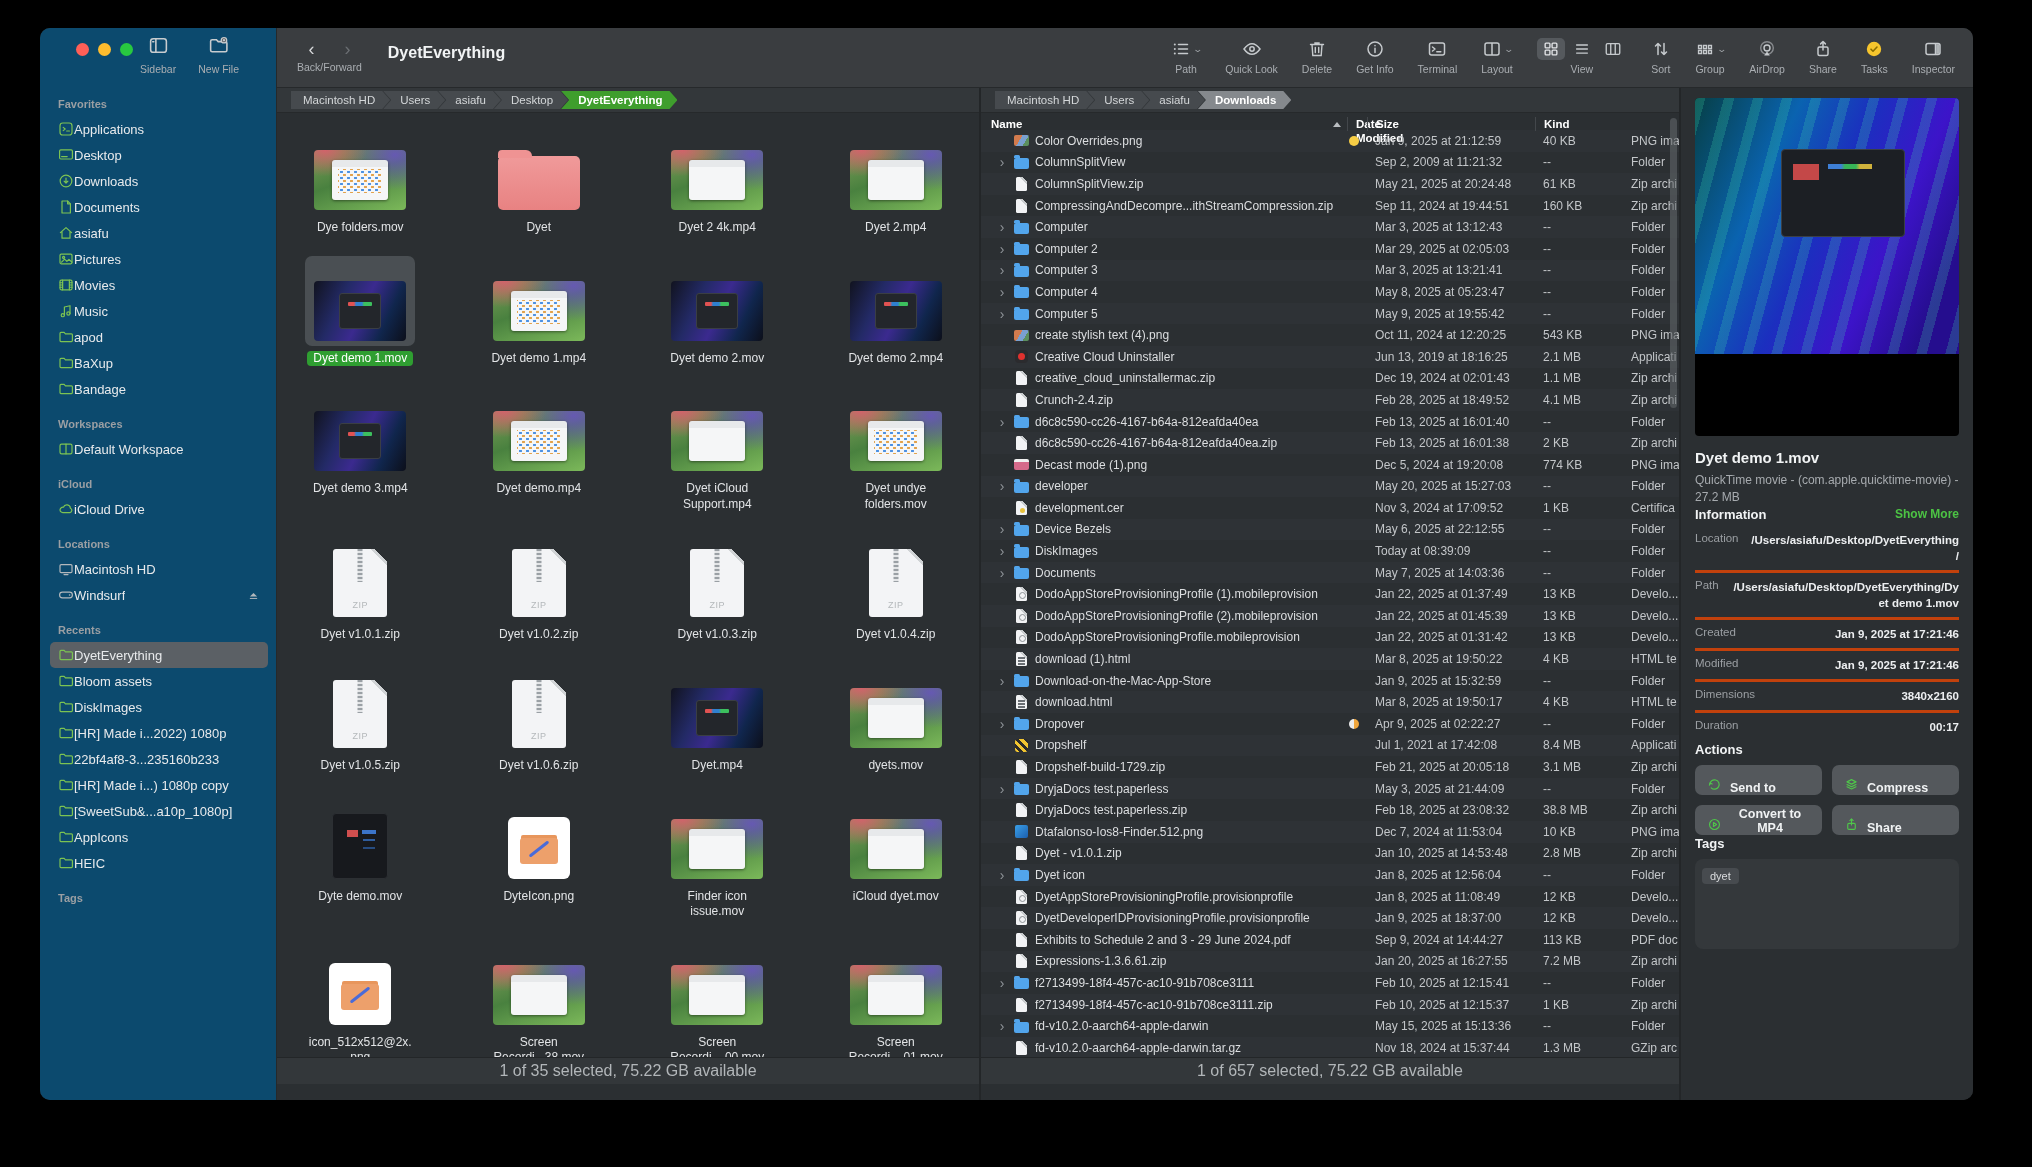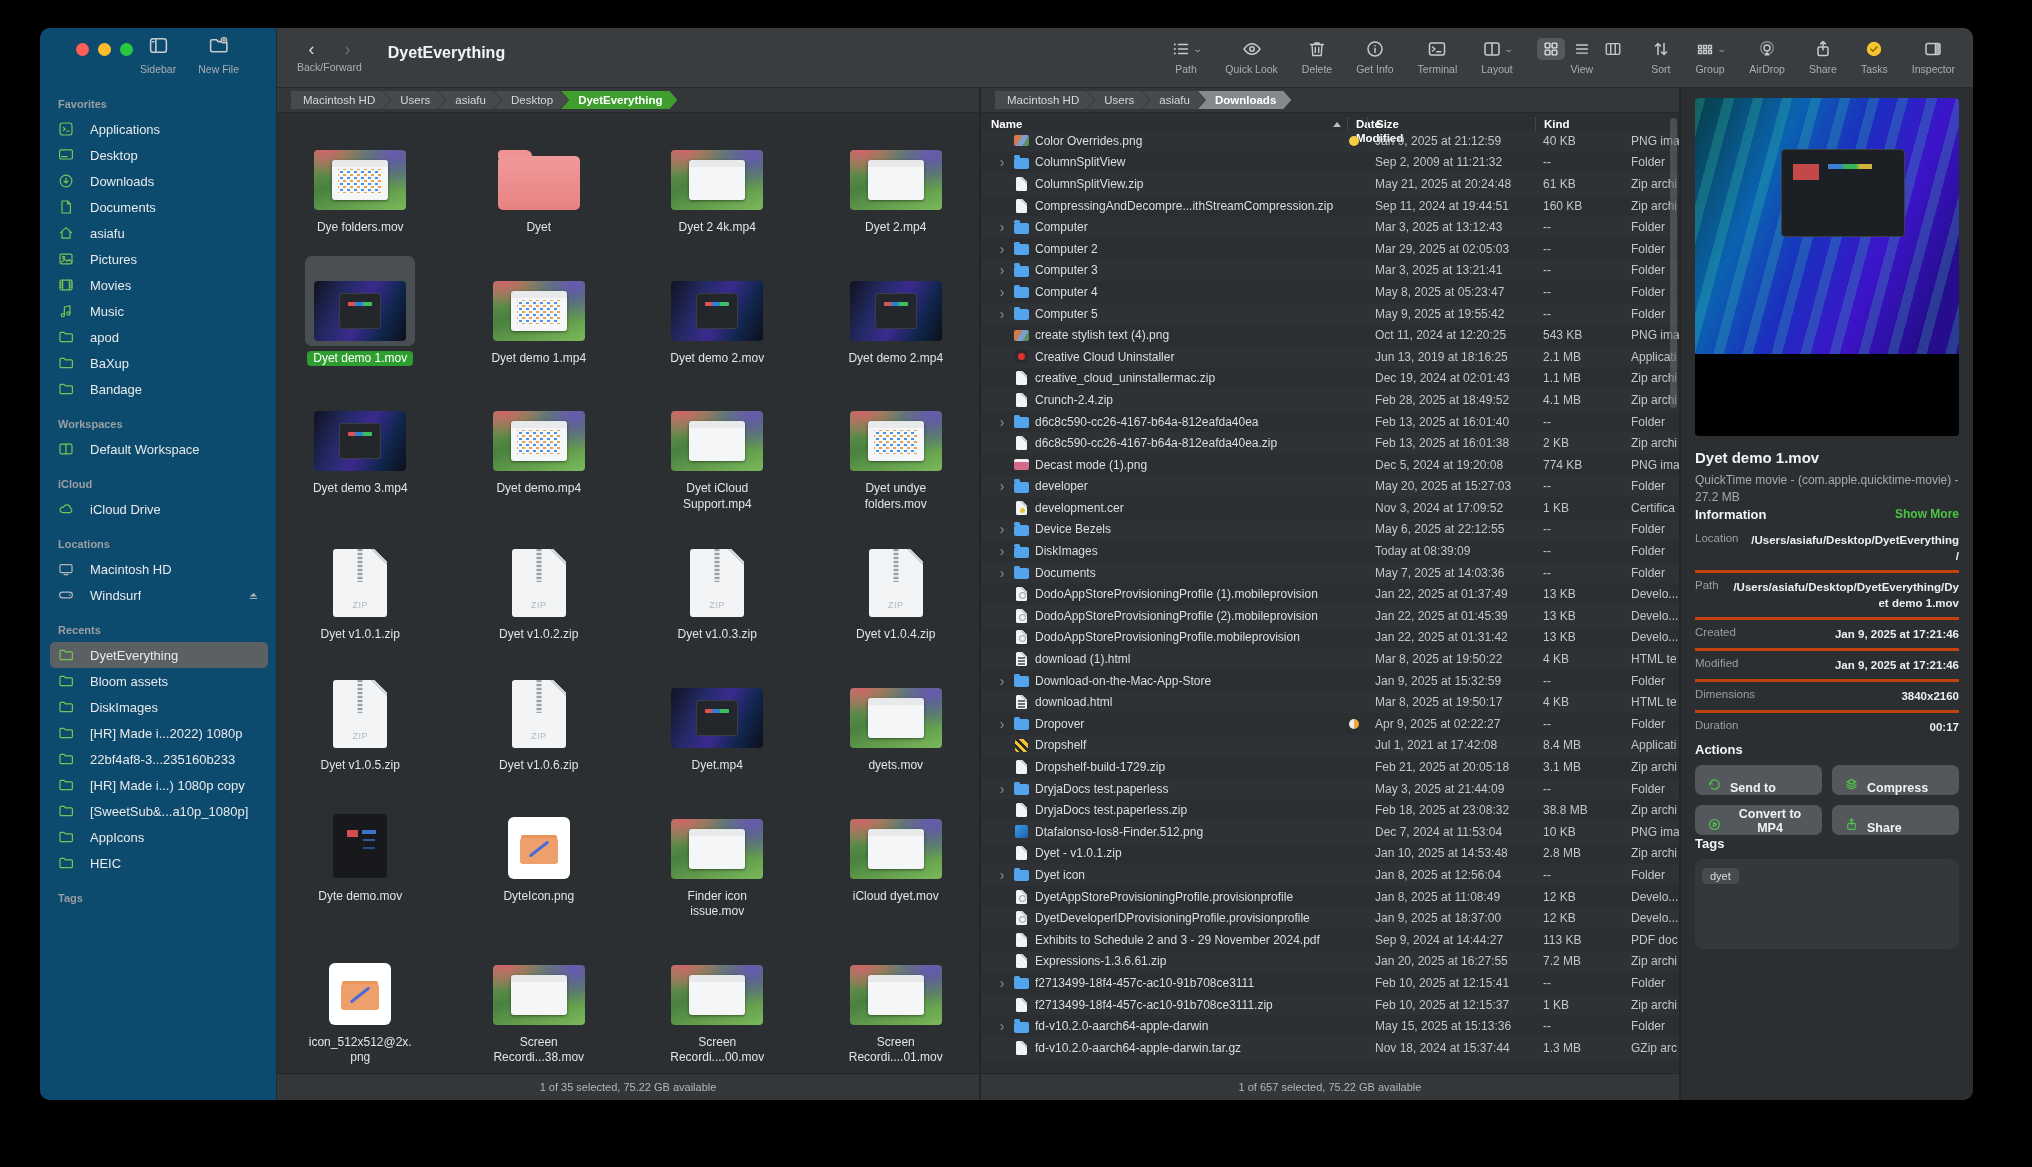--- a/index.html
+++ b/index.html
@@ -11,21 +11,21 @@
   .traffic{position:absolute;top:15px;left:36px;display:flex;gap:9px;}
   .tl{width:13px;height:13px;border-radius:50%;}
   .tl.red{background:#ff5f57}.tl.yellow{background:#febc2e}.tl.green{background:#28c840}
   .sb-tools{position:absolute;top:7px;left:100px;display:flex;gap:22px;}
   .sb-tool{display:flex;flex-direction:column;align-items:center;gap:3px;color:#c8cccf;}
   .sb-tool svg{width:21px;height:21px}
   .tool-label{font-size:10.5px;color:#aaaeb2;white-space:nowrap;}
   .sb-sections{position:absolute;top:62px;left:10px;right:8px;bottom:0;overflow:hidden;}
   .sb-title{color:#9b9fa3;font-size:11px;font-weight:700;margin:16px 8px 6px;}
   .sb-section:first-child .sb-title{margin-top:8px;}
-  .sb-item{display:flex;align-items:center;gap:16px;height:26px;padding:0 8px;border-radius:5px;
+  .sb-item{display:flex;align-items:center;gap:0;height:26px;padding:0 8px;border-radius:5px;
     color:#e8eaec;font-size:13px;white-space:nowrap;overflow:hidden;}
   .sb-item.sel{background:#5b6065;}
   .si-wrap{display:flex;color:#7cc352;flex:0 0 auto}
   .si-wrap.gray{color:#b3b8bc}
   .si-wrap svg{width:16px;height:16px}
   .sb-label{overflow:hidden;text-overflow:ellipsis;}
   .eject{margin-left:auto;color:#b3b8bc;display:flex}
   .eject svg{width:13px;height:13px}
   
   .main{position:absolute;left:237px;top:0;right:0;bottom:0;}
@@ -48,22 +48,22 @@
   .pane{position:absolute;top:60px;bottom:0;background:#2b2f32;}
   .pane-left{left:0;width:702px;}
   .pane-right{left:702px;width:700px;border-left:2px solid #232628;box-sizing:border-box;}
   .crumbbar{height:24px;background:#33373a;border-bottom:1px solid #26292b;display:flex;align-items:center;padding-left:14px;}
   .crumb{height:18px;display:flex;align-items:center;font-size:11.5px;color:#d4d7d9;background:#464a4e;
     padding:0 15px 0 17px;margin-left:-7px;
     clip-path:polygon(0 0,calc(100% - 8px) 0,100% 50%,calc(100% - 8px) 100%,0 100%,8px 50%);}
   .crumb:first-child{margin-left:0;clip-path:polygon(0 0,calc(100% - 8px) 0,100% 50%,calc(100% - 8px) 100%,0 100%);padding-left:12px;}
   .crumb.green{background:#3f9e2d;color:#fff;font-weight:700;}
   .crumb.light{background:#85898d;color:#fff;font-weight:700;}
-  .statusbar{position:absolute;left:0;right:0;bottom:0;height:26px;background:#33373a;border-top:1px solid #232628;
-    display:flex;align-items:center;justify-content:center;font-size:11px;color:#b2b6b9;}
+  .statusbar{position:absolute;left:0;right:0;bottom:16px;height:26px;background:#33373a;border-top:1px solid #232628;
+    display:flex;align-items:center;justify-content:center;font-size:16px;color:#b2b6b9;}
   
   .gridwrap{position:absolute;top:25px;bottom:26px;left:0;right:0;overflow:hidden;padding:12px 4px 0;}
   .grid{display:grid;grid-template-columns:repeat(4,1fr);row-gap:16px;gap:20px;}
   .cell{display:flex;flex-direction:column;align-items:center;}
   .thumbwrap{height:80px;display:flex;align-items:flex-end;justify-content:center;padding:5px 9px;border-radius:7px;}
   .thumbwrap.sel{background:#4a4f53;}
   .glabel{margin-top:5px;font-size:12px;color:#e2e4e6;text-align:center;line-height:1.3;max-width:106px;overflow-wrap:anywhere;}
   .glabel.sel{background:#2f9e31;color:#fff;border-radius:4px;padding:0 6px;max-width:120px;white-space:nowrap;}
   .t{position:relative;border-radius:4px;flex:0 0 auto;}
   .t-green,.t-win{width:92px;height:60px;background:
@@ -1221,21 +1221,21 @@
               <span class="rtag"></span>
               <span class="rdate">Jan 9, 2025 at 18:37:00</span>
               <span class="rsize">12 KB</span>
               <span class="rkind">Develo...</span>
             </div>
             <div class="row">
               <span class="disc"></span>
               <span class="fi fi-doc">
                 <i></i>
               </span>
-              <span class="rname">Exhibits to Schedule 2 and 3 - 29 November 2024.pdf</span>
+              <span class="rname">Exhibits to Schedule 2 and 3 - 29 June 2024.pdf</span>
               <span class="rtag"></span>
               <span class="rdate">Sep 9, 2024 at 14:44:27</span>
               <span class="rsize">113 KB</span>
               <span class="rkind">PDF doc</span>
             </div>
             <div class="row even">
               <span class="disc"></span>
               <span class="fi fi-doc">
                 <i></i>
               </span>

